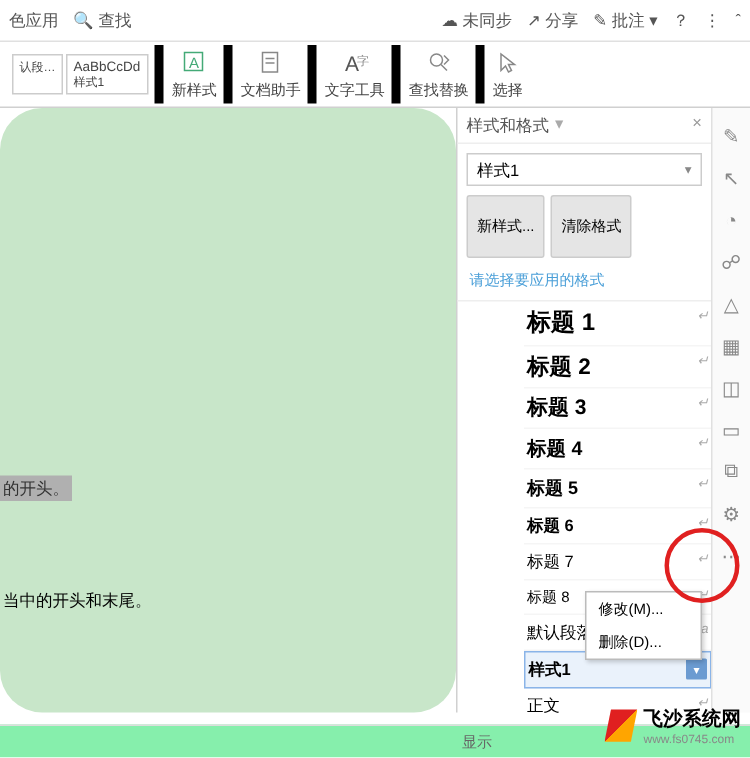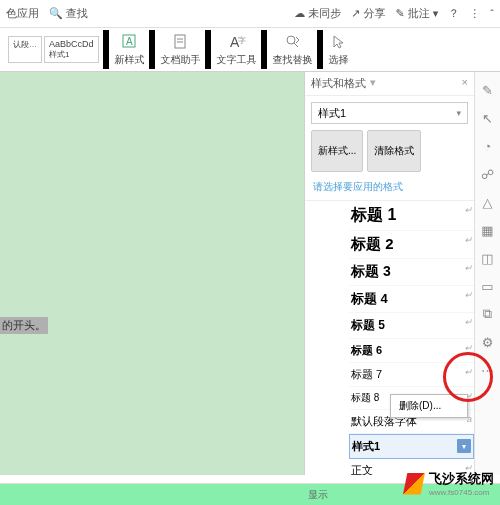--- a/index.html
+++ b/index.html
@@ -9,21 +9,21 @@
 .topbar .right { margin-left: auto; display: flex; gap: 10px; align-items: center; }
 .topbar .item { display: flex; align-items: center; gap: 3px; cursor: pointer; }
 
 .ribbon { height: 44px; display: flex; align-items: center; padding: 2px 4px; border-bottom: 1px solid #d0d0d0; gap: 2px; font-size: 10px; color: #444; }
 .ribbon-group { display: flex; flex-direction: column; align-items: center; padding: 0 4px; border-right: 6px solid #000000; height: 100%; justify-content: center; }
 .ribbon-group.last { border-right: none; text-align: center; }
 .style-box { border: 1px solid #ccc; padding: 2px 4px; font-size: 9px; background: #fff; }
 .ribbon-icon { width: 20px; height: 20px; margin-bottom: 1px; display: flex; align-items: center; justify-content: center; }
 
 .main { display: flex; height: calc(100% - 72px - 30px); }
-.doc-area { flex: 1; background: #c8e6c9; position: relative; overflow: hidden; }
+.doc-area { flex: 1; background: #c8e6c9; position: relative; overflow: hidden; border-radius: 28px; }
 .doc-text { position: absolute; left: 0; font-size: 11px; background: #c8e6c9; padding: 1px 2px; }
 .doc-text.sel { background: #b0b0b0; color: #333; }
 
 .panel { width: 170px; border-left: 1px solid #d0d0d0; background: #fff; display: flex; flex-direction: column; font-size: 11px; position: relative; }
 .panel-header { display: flex; align-items: flex-start; padding: 4px 6px; border-bottom: 1px solid #eee; color: #555; }
 .panel-header .close { margin-left: auto; cursor: pointer; color: #999; }
 .style-select { margin: 6px; height: 22px; border: 1px solid #ccc; display: flex; align-items: center; padding: 0 6px; font-size: 11px; position: relative; }
 .style-select::after { content: "▾"; position: absolute; right: 6px; color: #888; font-size: 9px; }
 .panel-btns { display: flex; gap: 4px; padding: 0 6px 6px; }
 .panel-btn { border: 1px solid #ccc; padding: 13px 6px; font-size: 10px; border-radius: 2px; cursor: pointer; background: #e5e5e5; }
@@ -133,20 +133,21 @@
           <path d="M4 3 L4 14 L7 11 L9 15 L11 14 L9 10 L13 10 Z" fill="none" stroke="#888"></path>
         </svg>
       </div>
     <span>选择</span>
   </div>
 </div>
 
 <div class="main">
   <div class="doc-area">
     <span class="doc-text sel" style="top:245px">的开头。</span>
+    <span class="doc-text" style="top:320px">当中的开头和末尾。</span>
   </div>
 
   <div class="panel">
     <div class="panel-header">
       <span>样式和格式</span>
       <span style="margin-left:4px;color:#aaa">▾</span>
       <span class="close">×</span>
     </div>
     <div class="style-select">
       <span>样式1</span>
@@ -197,20 +198,21 @@
           <span class="nm">样式1</span>
           <span class="dd">▾</span>
         </div>
         <div class="style-item def">
           <span class="nm">正文</span>
           <span class="ar">↵</span>
         </div>
       </div>
 
     <div class="context-menu">
+      <div>修改(M)...</div>
       <div>删除(D)...</div>
     </div>
     <div class="circle"></div>
   </div>
 
   <div class="sidebar">
     <div class="ic">✎</div>
     <div class="ic">↖</div>
     <div class="ic">◔</div>
     <div class="ic">☍</div>

